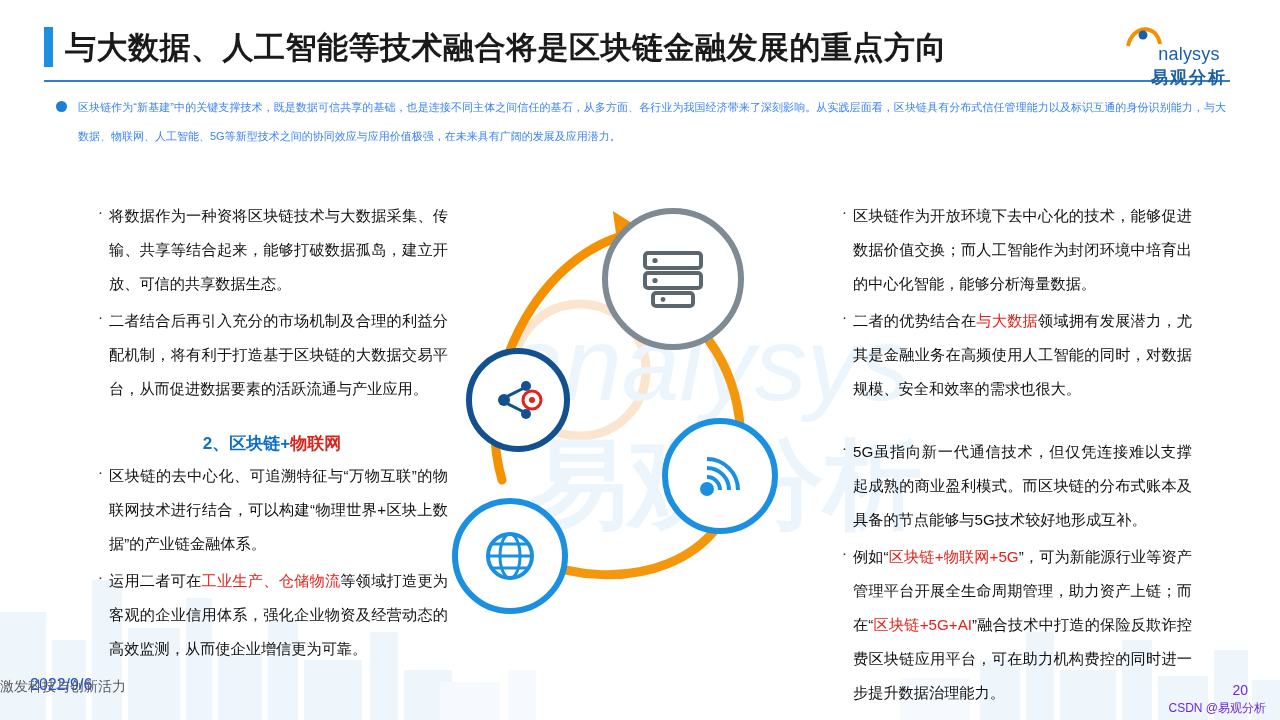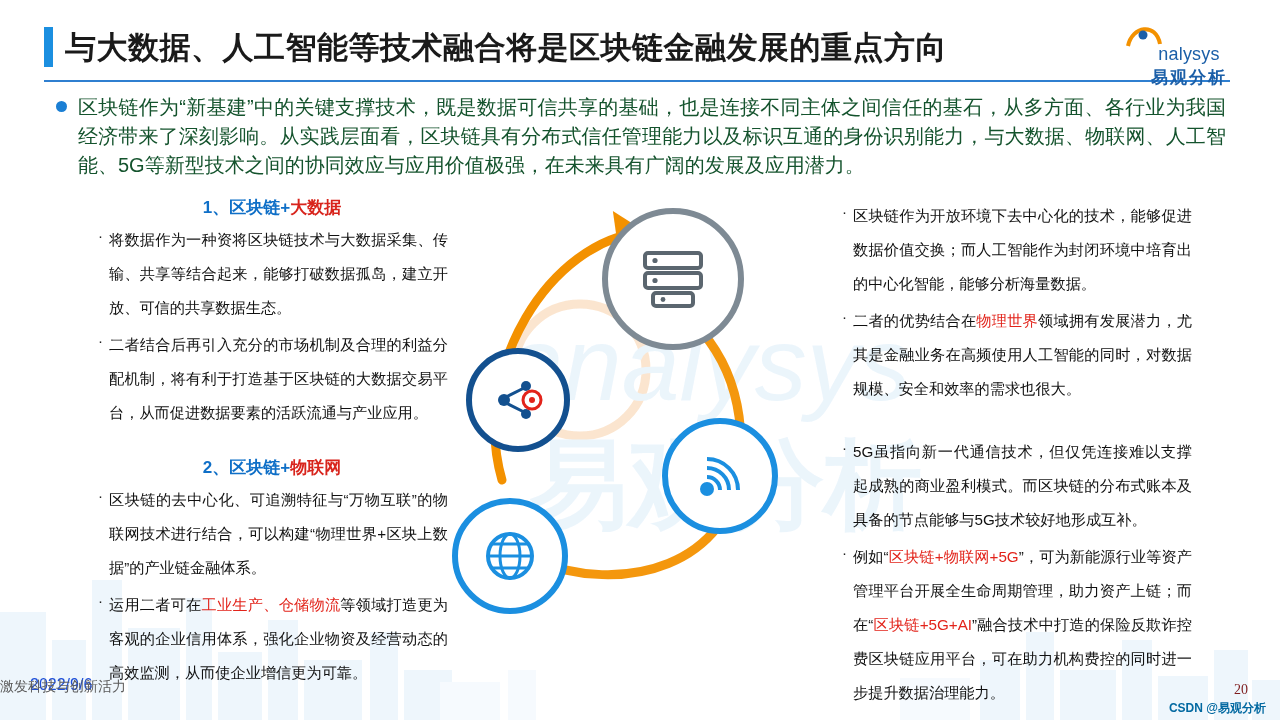--- a/index.html
+++ b/index.html
@@ -115,23 +115,23 @@
   .intro-bullet {
     width: 11px;
     height: 11px;
     border-radius: 50%;
     background: #1b7fd4;
     margin-top: 8px;
     margin-right: 11px;
     flex: 0 0 auto;
   }
   .intro-text {
-    font-size: 20px;
+    font-size: 11px;
     line-height: 29px;
-    color: #14532d;
+    color: #3b82f6;
     text-align: justify;
   }
   
   .col {
     position: absolute;
     top: 196px;
   }
   .col-left  { left: 96px;  width: 352px; }
   .col-right { left: 840px; width: 352px; }
 
@@ -219,30 +219,28 @@
     bottom: 24px;
     text-align: left;
     font-size: 14px;
     color: #5b5b5b;
   }
   .footer-page {
     position: absolute;
     right: 32px;
     bottom: 22px;
     font-size: 14px;
-    color: #7f1d1d;
-    font-family: Liberation Serif, serif;
+    color: #6d28d9;
   }
   .csdn {
     position: absolute;
     right: 14px;
     bottom: 3px;
     font-size: 12px;
-    color: #0369a1;
-    font-weight: bold;
+    color: #6d28d9;
   }
 </style>
 </head>
 <body>
 
 <div class="slide">
 
   <svg class="skyline" viewBox="0 0 1280 200" preserveAspectRatio="none">
     <g fill="#dfeefb">
       <rect x="0" y="92" width="46" height="108"></rect>
@@ -348,23 +346,20 @@
         <ellipse cx="29" cy="29" rx="10" ry="22" fill="none" stroke="#1b8fe0" stroke-width="3"></ellipse>
         <line x1="7" y1="29" x2="51" y2="29" stroke="#1b8fe0" stroke-width="3"></line>
         <line x1="11" y1="17" x2="47" y2="17" stroke="#1b8fe0" stroke-width="3"></line>
         <line x1="11" y1="41" x2="47" y2="41" stroke="#1b8fe0" stroke-width="3"></line>
       </svg>
     </div>
   </div>
 
   <div class="col col-left">
 
-    <div class="sec-title centered">
-      <span>1、</span><span class="blue">区块链+</span><span class="red">大数据</span>
-    </div>
 
     <div class="bullet-row">
       <div class="bdot">·</div>
       <div class="btext">将数据作为一种资将区块链技术与大数据采集、传输、共享等结合起来，能够打破数据孤岛，建立开放、可信的共享数据生态。</div>
     </div>
     <div class="bullet-row">
       <div class="bdot">·</div>
       <div class="btext">二者结合后再引入充分的市场机制及合理的利益分配机制，将有利于打造基于区块链的大数据交易平台，从而促进数据要素的活跃流通与产业应用。</div>
     </div>
 
@@ -389,21 +384,21 @@
   <div class="col col-right">
 
 
     <div class="bullet-row">
       <div class="bdot">·</div>
       <div class="btext">区块链作为开放环境下去中心化的技术，能够促进数据价值交换；而人工智能作为封闭环境中培育出的中心化智能，能够分析海量数据。</div>
     </div>
     <div class="bullet-row">
       <div class="bdot">·</div>
       <div class="btext">
-        <span>二者的优势结合在</span><span class="red">物理世界</span><span>领域拥有发展潜力，尤其是金融业务在高频使用人工智能的同时，对数据规模、安全和效率的需求也很大。</span>
+        <span>二者的优势结合在</span><span class="red">与大数据</span><span>领域拥有发展潜力，尤其是金融业务在高频使用人工智能的同时，对数据规模、安全和效率的需求也很大。</span>
       </div>
     </div>
 
     <div class="gap-lg"></div>
 
 
     <div class="bullet-row">
       <div class="bdot">·</div>
       <div class="btext">5G虽指向新一代通信技术，但仅凭连接难以支撑起成熟的商业盈利模式。而区块链的分布式账本及具备的节点能够与5G技术较好地形成互补。</div>
     </div>

